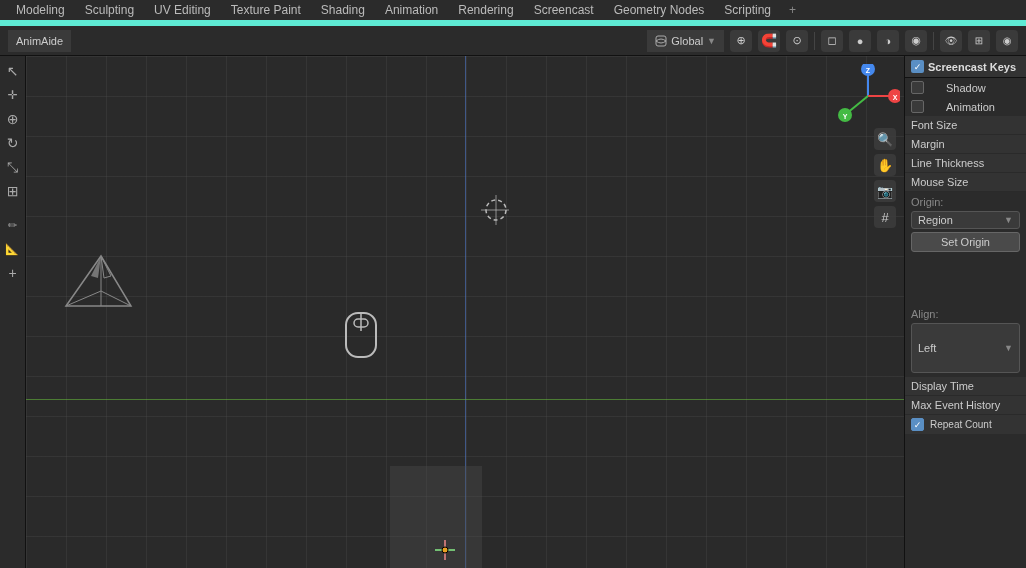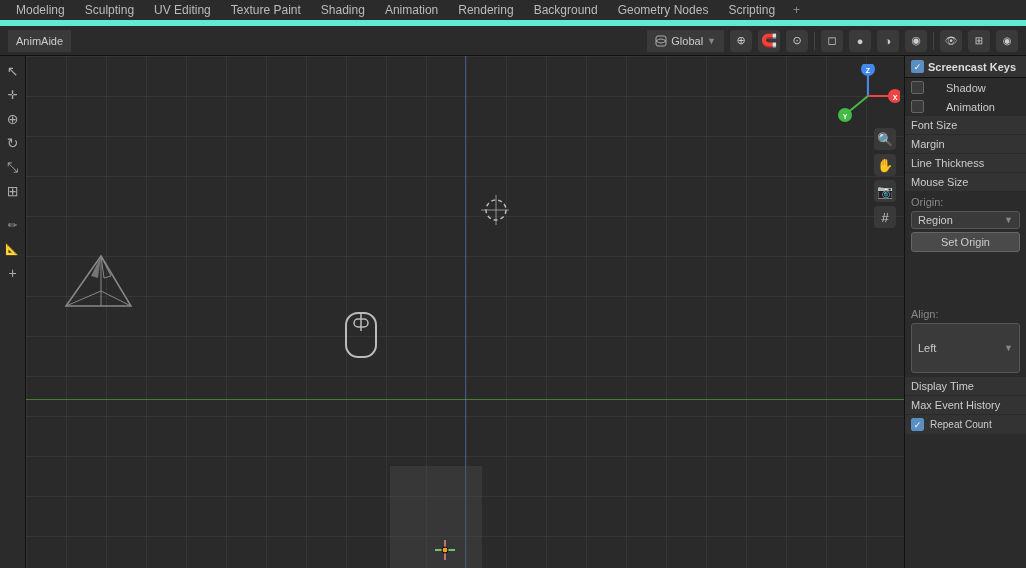--- a/index.html
+++ b/index.html
@@ -372,21 +372,21 @@
 <body>
 
 <div class="top-menu">
   <div class="menu-item">Modeling</div>
   <div class="menu-item">Sculpting</div>
   <div class="menu-item">UV Editing</div>
   <div class="menu-item">Texture Paint</div>
   <div class="menu-item">Shading</div>
   <div class="menu-item">Animation</div>
   <div class="menu-item">Rendering</div>
-  <div class="menu-item">Background</div>
+  <div class="menu-item">Screencast</div>
   <div class="menu-item">Geometry Nodes</div>
   <div class="menu-item">Scripting</div>
   <div class="menu-plus">+</div>
 </div>
 
 <div class="toolbar">
 
   <div class="toolbar-item">
     <span>AnimAide</span>
   </div>

